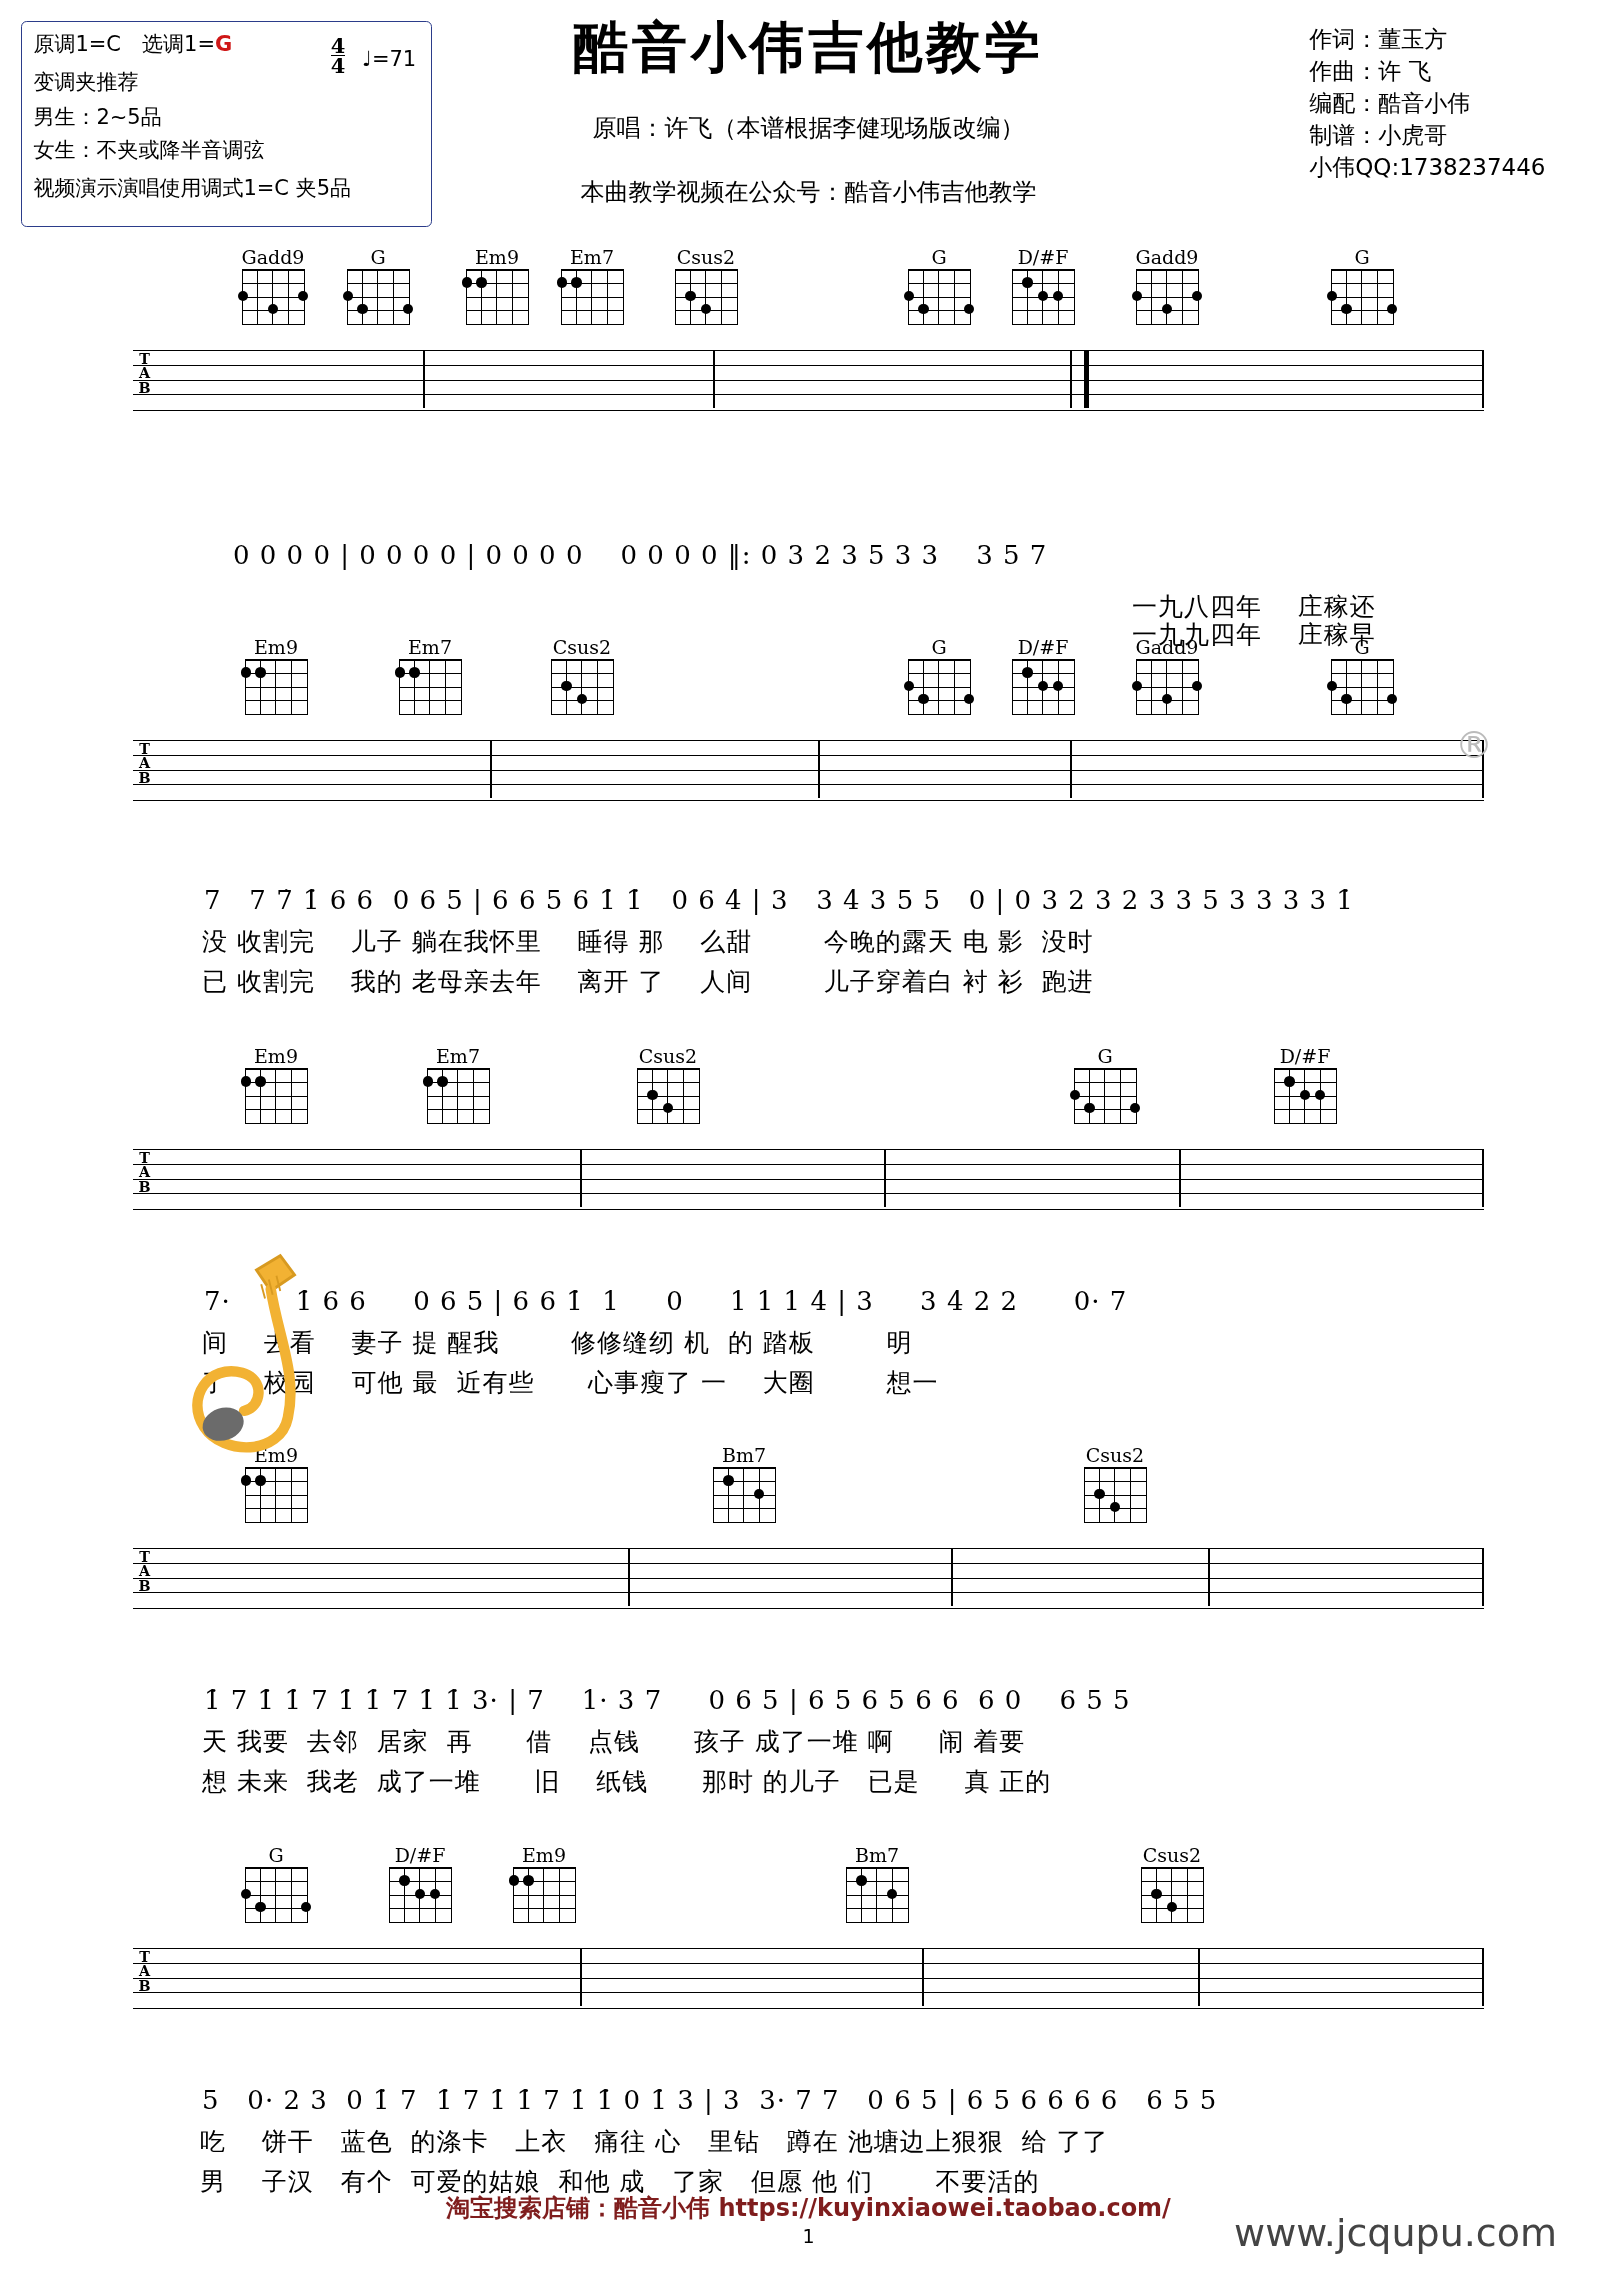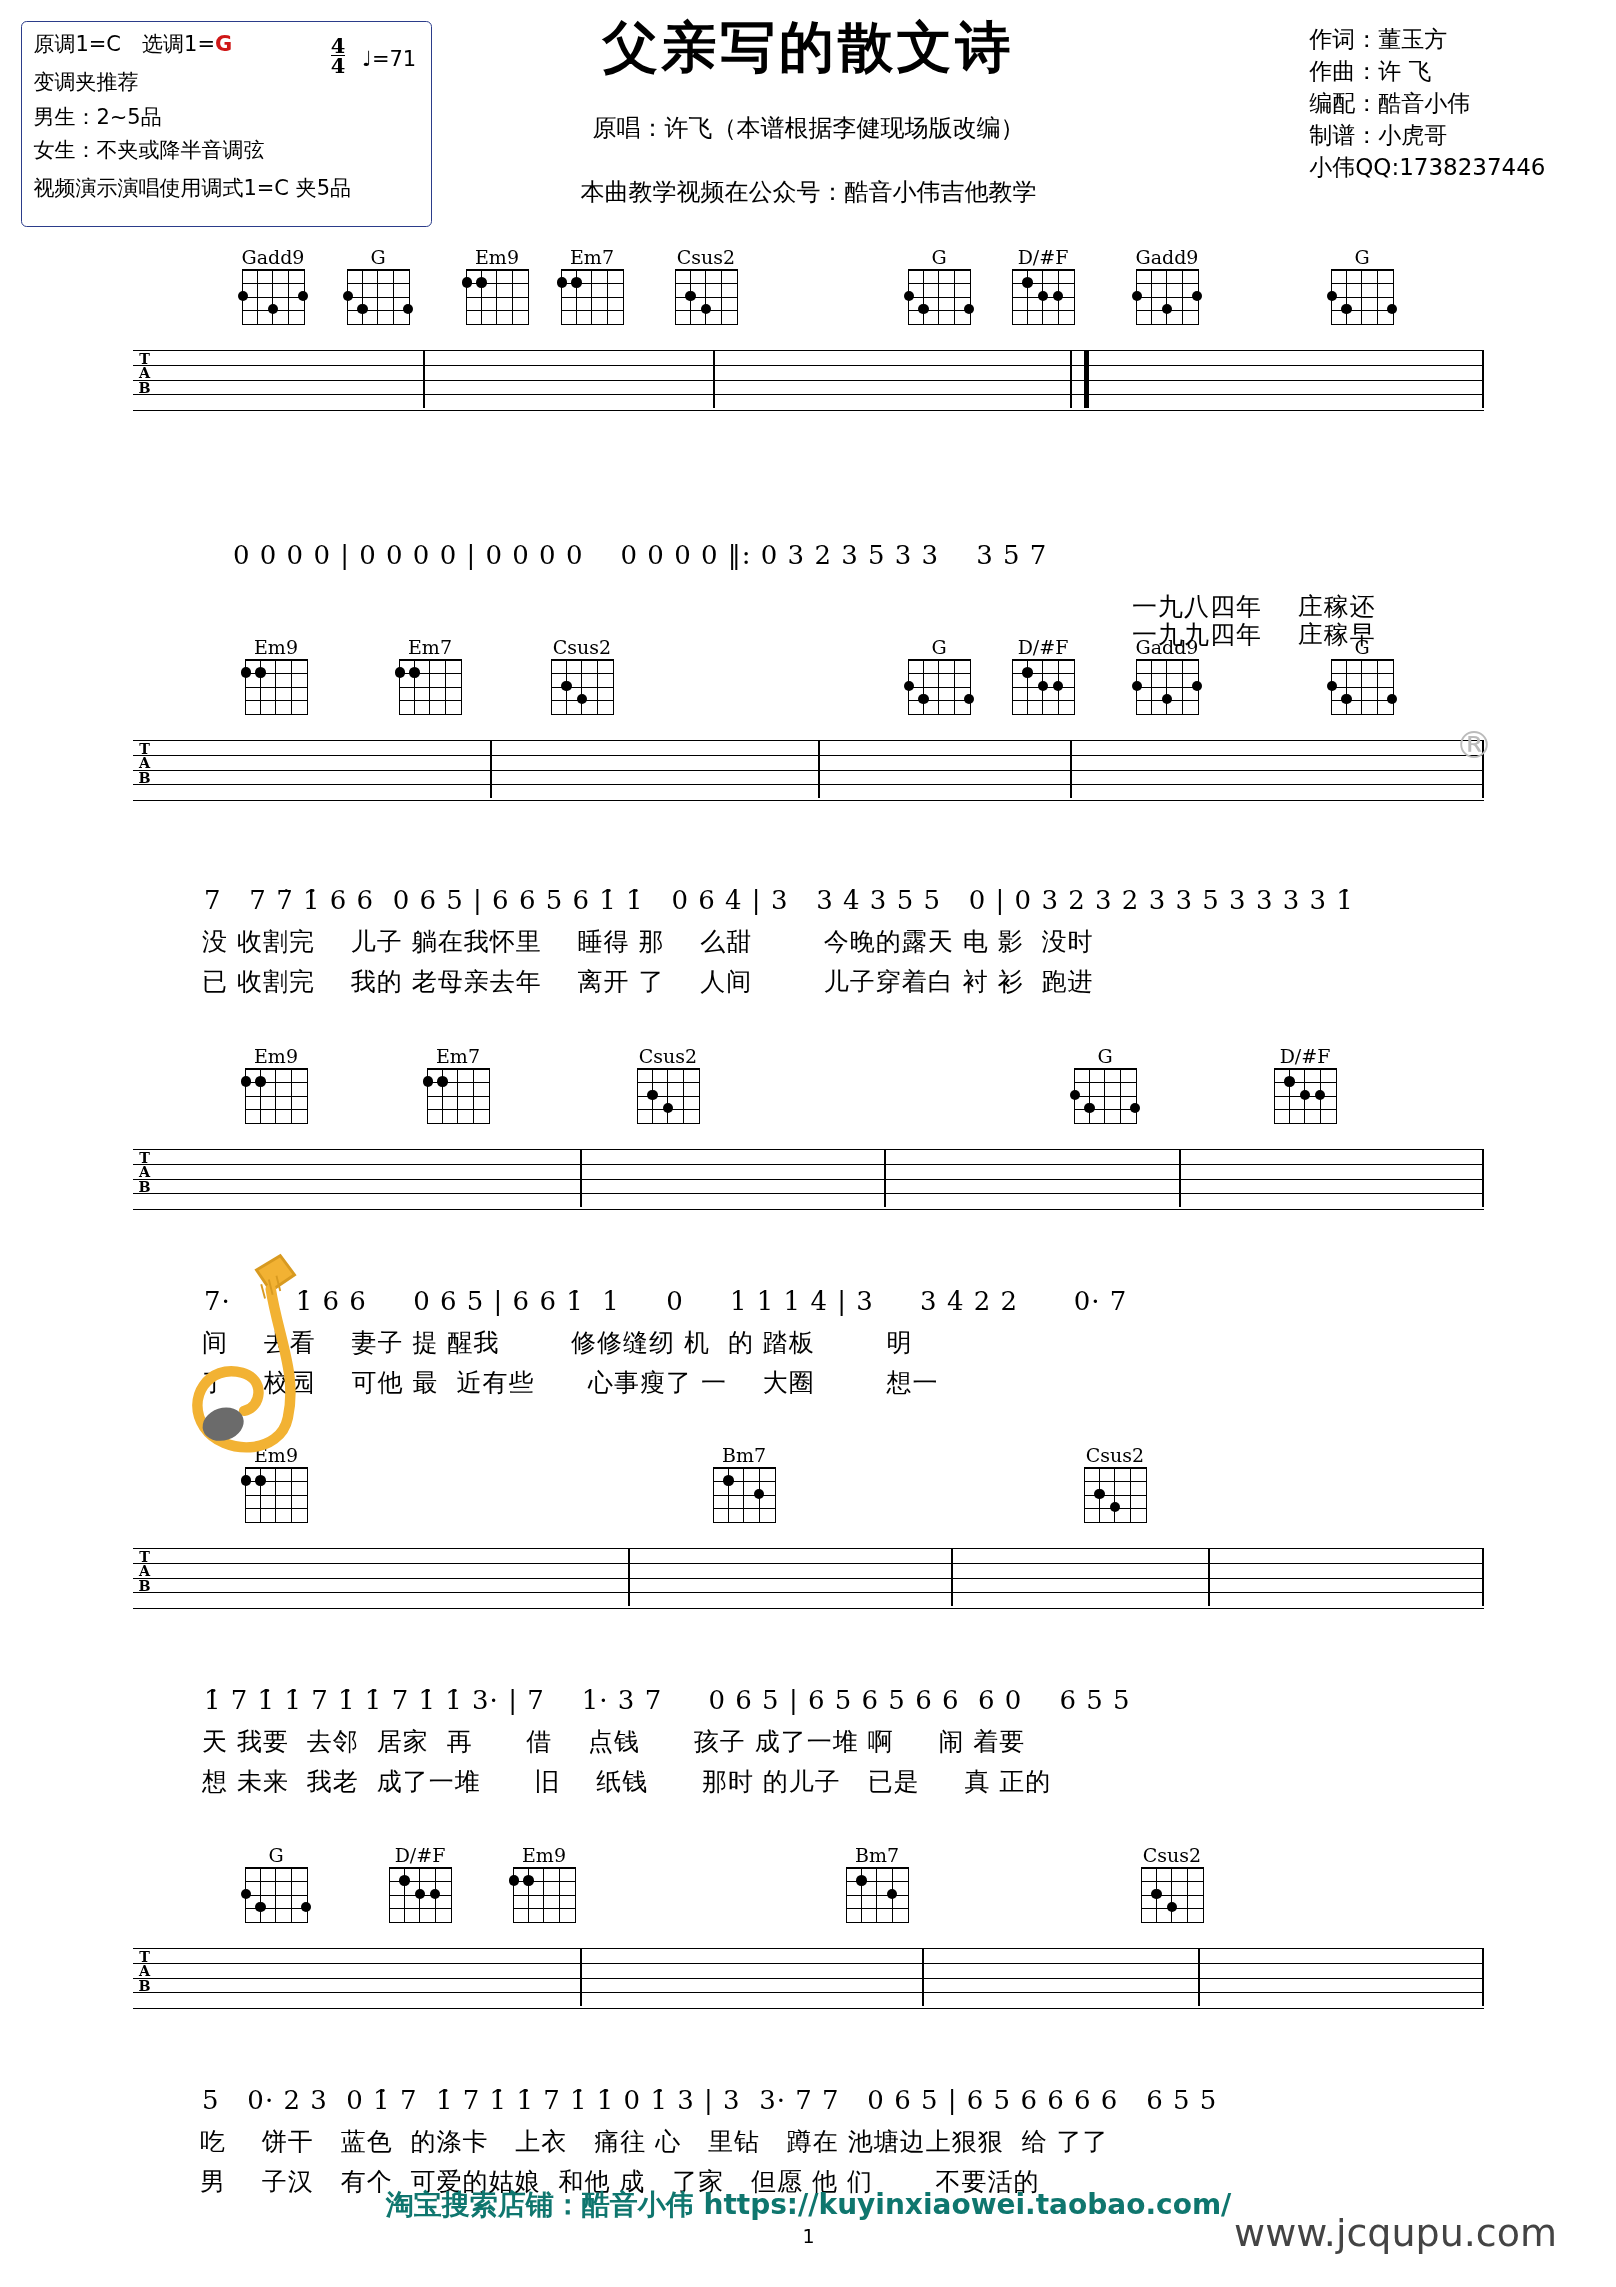--- a/index.html
+++ b/index.html
@@ -43,21 +43,21 @@
   .grid .v1{left:14.3px;} .grid .v2{left:29.5px;} .grid .v3{left:45px;}
   .grid .h1{top:12.4px;} .grid .h2{top:26px;} .grid .h3{top:39px;}
   .dot{position:absolute;width:10.5px;height:10.5px;border-radius:50%;background:#000;}
 
   
   .numrow,.lyr1,.lyr2{position:absolute;font-size:26px;white-space:pre;}
   .numrow{font-family:"DejaVu Serif","Liberation Serif",serif;letter-spacing:1px;}
   .lyr1,.lyr2{font-family:"DejaVu Sans","Liberation Sans",sans-serif;font-size:25px;letter-spacing:1px;}
 
   
-  .foot1{position:absolute;left:0;bottom:63px;width:1617px;text-align:center;font-size:28px;color:#0f766e;font-weight:bold;}
+  .foot1{position:absolute;left:0;bottom:63px;width:1617px;text-align:center;font-size:24px;color:#7f1d1d;font-weight:bold;}
   .foot2{position:absolute;left:0;bottom:9.5px;width:1617px;text-align:center;font-size:20px;color:#333;}
   .pageno{position:absolute;left:0;bottom:40px;width:1617px;text-align:center;font-size:19px;}
   .wm{position:absolute;right:17px;bottom:32px;font-size:38px;color:#444;font-family:"DejaVu Sans","Liberation Sans",sans-serif;}
   .regmark{position:absolute;right:162px;top:723px;font-size:38px;color:#bbb;}
   .guitarart{position:absolute;left:166px;top:1251px;width:219px;height:314px;}
 </style>
 </head>
 <body>
 
 <div class="page">
@@ -65,21 +65,21 @@
   <div class="keybox">
     <div class="k1"><span>原调1=C</span>　<span>选调1=</span><span class="redg">G</span></div>
     <div class="k2">变调夹推荐</div>
     <div class="k3">男生：2~5品</div>
     <div class="k4">女生：不夹或降半音调弦</div>
     <div class="k5">视频演示演唱使用调式1=C 夹5品</div>
     <div class="timesig"><span>4</span><br><span style="border-top:1.9px solid #000;display:inline-block;padding-top:1px;">4</span></div>
     <div class="tempo">♩=71</div>
   </div>
 
-  <div class="title">父亲写的散文诗</div>
+  <div class="title">酷音小伟吉他教学</div>
   <div class="subt1">原唱：许飞（本谱根据李健现场版改编）</div>
   <div class="subt2">本曲教学视频在公众号：酷音小伟吉他教学</div>
 
   <div class="credits">
     <div>作词：董玉方</div>
     <div>作曲：许 飞</div>
     <div>编配：酷音小伟</div>
     <div>制谱：小虎哥</div>
     <div>小伟QQ:1738237446</div>
   </div>

